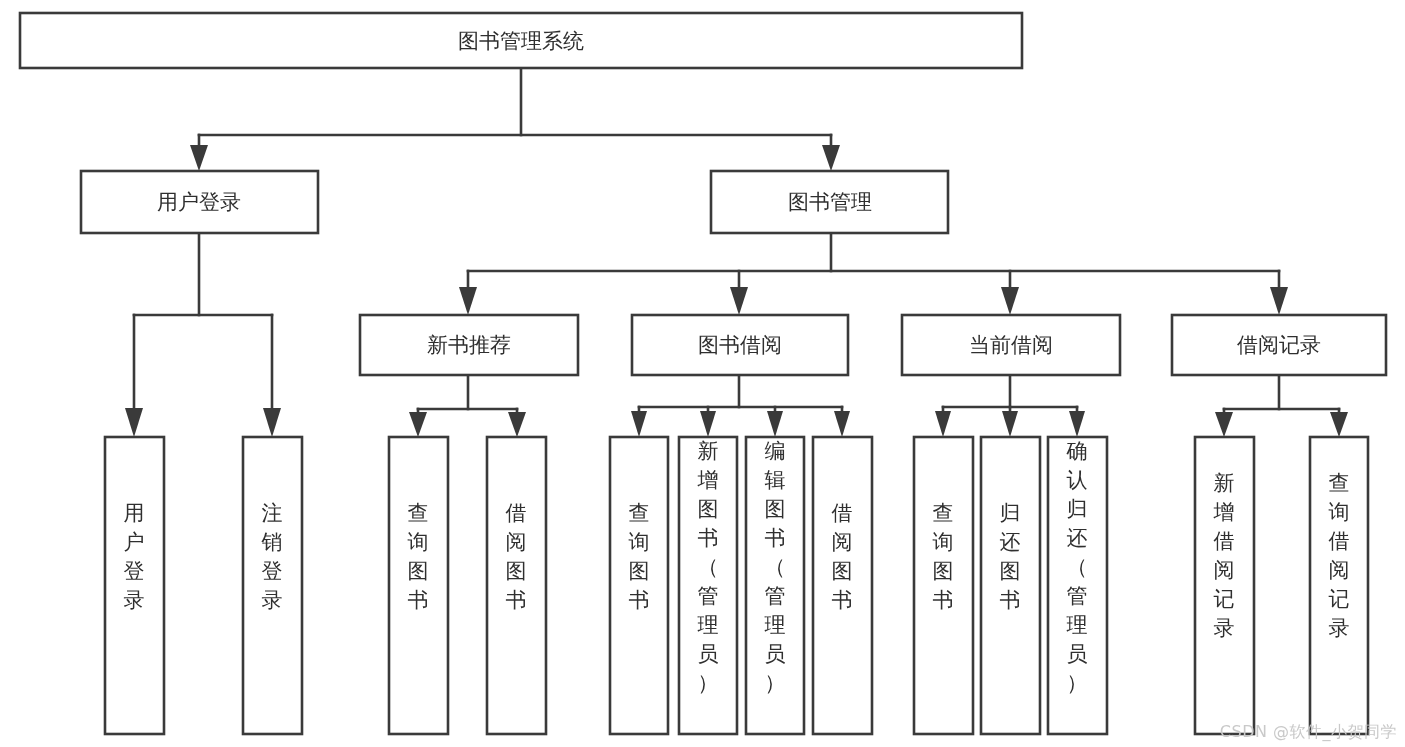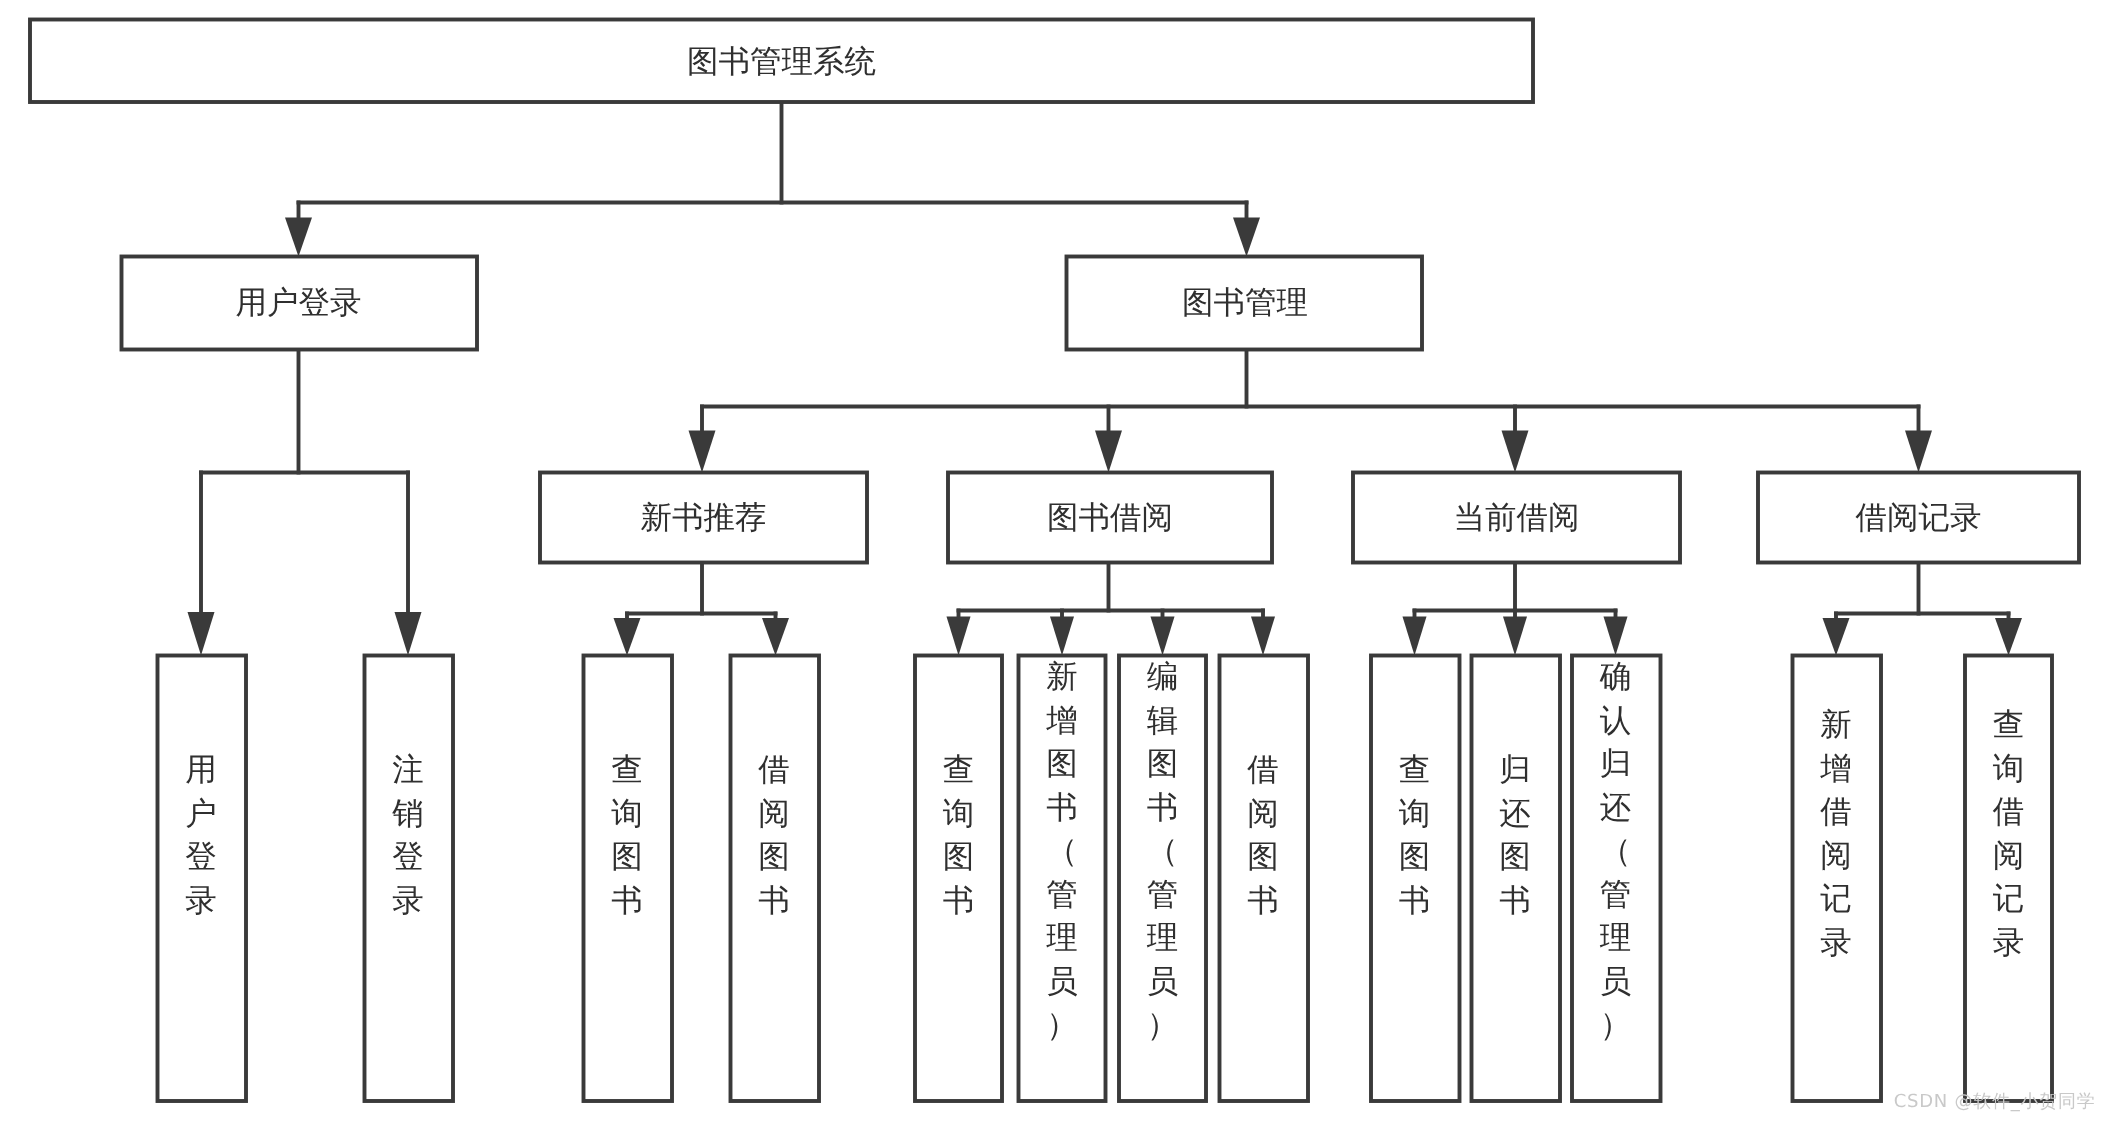--- a/index.html
+++ b/index.html
@@ -47,21 +47,21 @@
   }
   .arrow-head {
     fill: #3a3a3a;
     stroke: none;
   }
   .watermark-text {
     position: absolute;
     right: 8px;
     bottom: 4px;
     color: #c9c9c9;
-    font-size: 12px;
+    font-size: 16px;
     font-family: "DejaVu Sans", "Liberation Sans", sans-serif;
     letter-spacing: 0.5px;
     white-space: nowrap;
     pointer-events: none;
   }
 </style>
 </head>
 <body>
 
 <svg id="diagram-root" viewBox="0 0 1405 747" xmlns="http://www.w3.org/2000/svg">

